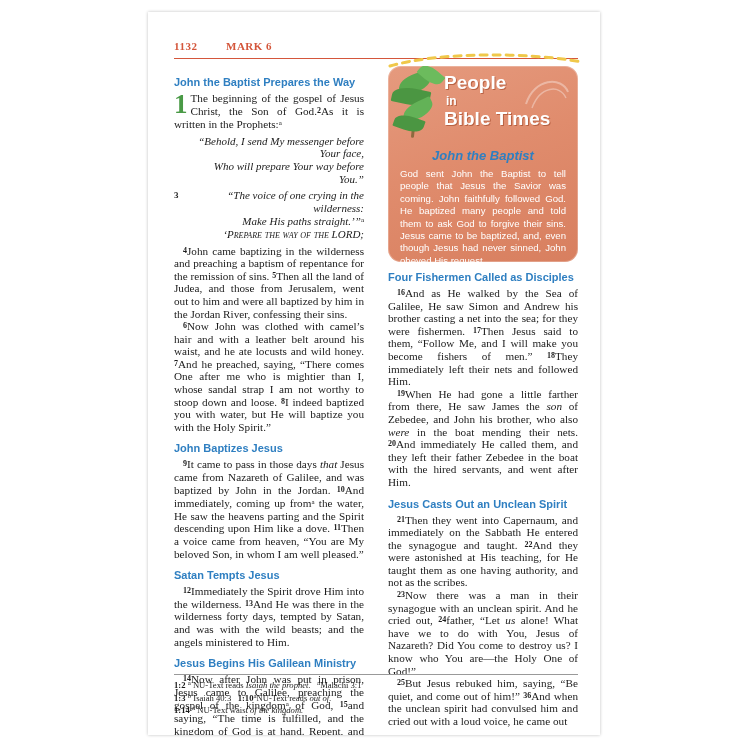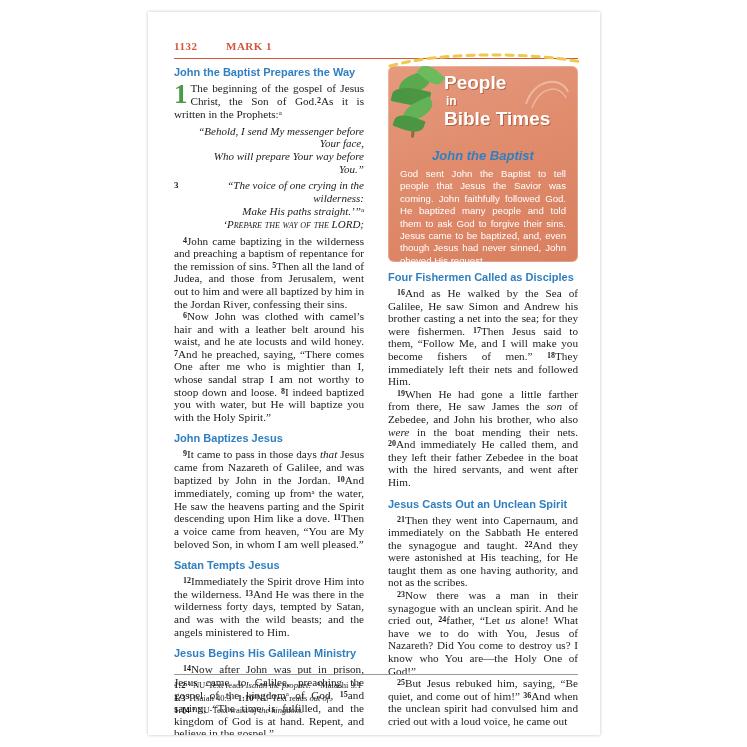--- a/index.html
+++ b/index.html
@@ -71,21 +71,21 @@
   .col-right { left: 214px; }
 
   .hd {
     color: #2f7fc1;
     font-family: "Liberation Sans", sans-serif;
     font-weight: bold;
     font-size: 11px;
     margin: 9px 0 3px 0;
     line-height: 13px;
   }
-  .hd.first { margin-top: 0; }
+  .hd.first { margin-top: 10px; }
 
   p.v {
     margin: 0;
     font-size: 11.2px;
     line-height: 12.6px;
     text-align: justify;
     text-indent: 9px;
     color: #1a1a1a;
     font-family: "Liberation Serif", serif;
     hyphens: auto;
@@ -133,21 +133,21 @@
     font-weight: bold;
     font-style: normal;
     font-size: 9px;
   }
 
   
   .sidebar {
     position: relative;
     width: 190px;
     height: 196px;
-    border-radius: 6px;
+    border-radius: 13px;
     background: linear-gradient(160deg, #e59a7e 0%, #e08c6d 45%, #d87f5f 100%);
     overflow: hidden;
     margin-bottom: 8px;
     box-shadow: inset 0 0 0 1px rgba(255,255,255,0.25);
   }
   .sb-leafwrap {
     position: absolute;
     left: 4px;
     top: 2px;
     width: 70px;
@@ -253,21 +253,21 @@
 </style>
 </head>
 <body>
 
 <div id="page">
   <div class="sheet">
     <div class="page-inner">
 
       <div class="runhead">
         <span class="folio">1132</span>
-        <span class="booktitle">MARK 1</span>
+        <span class="booktitle">MARK 6</span>
       </div>
       <div class="rule"></div>
 
       <svg class="dashes" viewBox="0 0 196 22">
         <path d="M2 16 C50 2, 140 2, 194 12" fill="none" stroke="#f0c84a" stroke-width="3" stroke-dasharray="7 6" stroke-linecap="round"></path>
       </svg>
 
       <div class="cols">
 
         <div class="col col-left">

